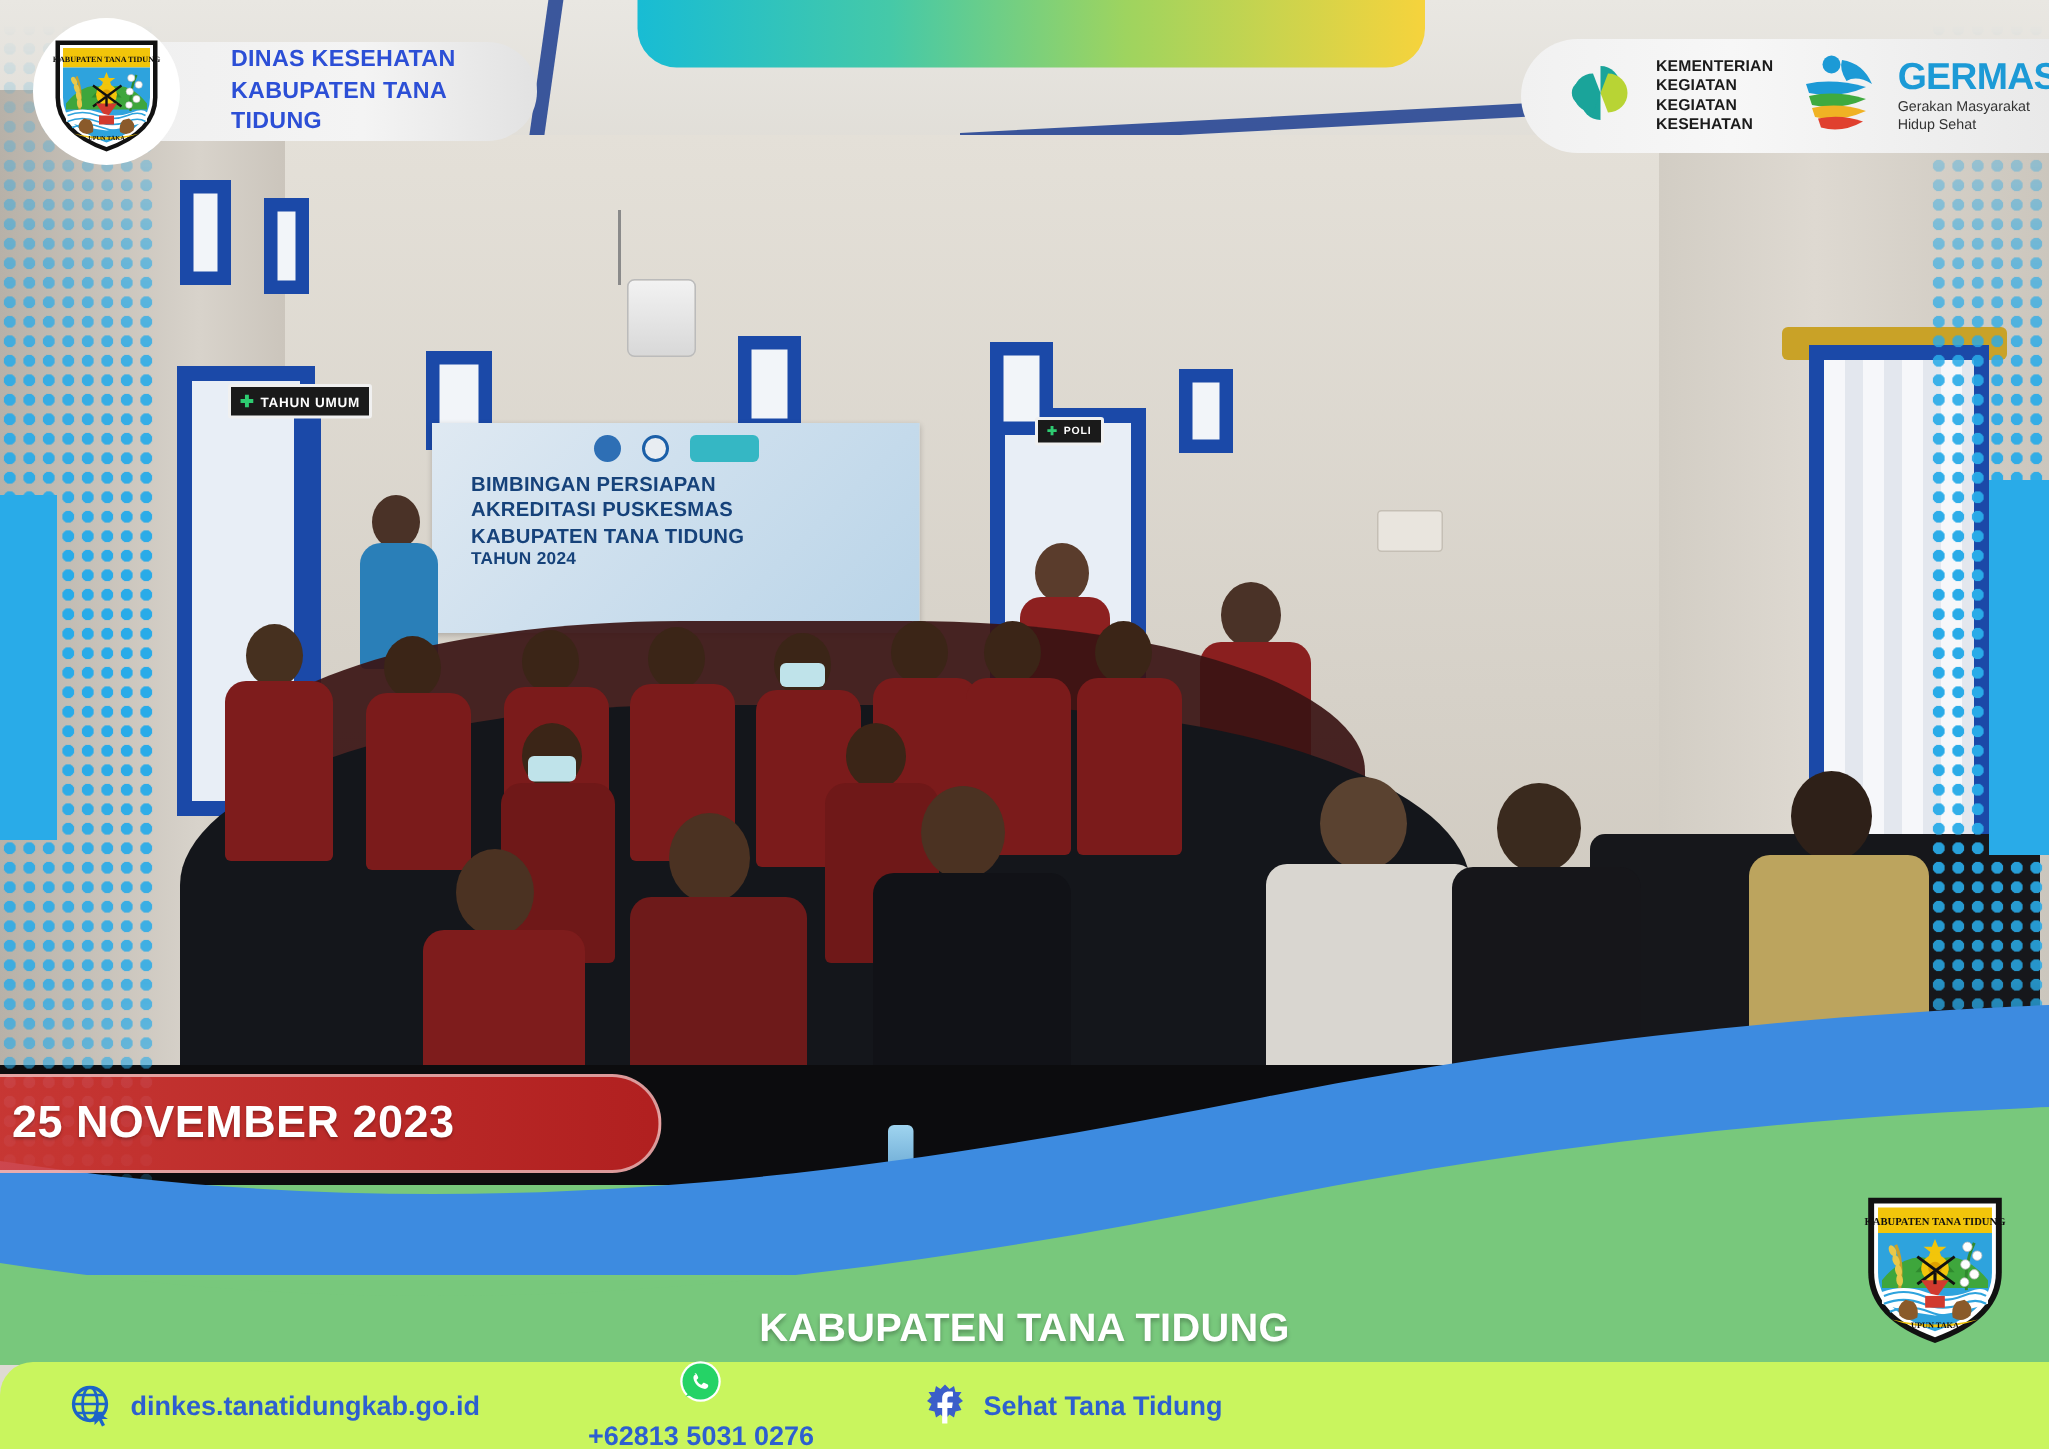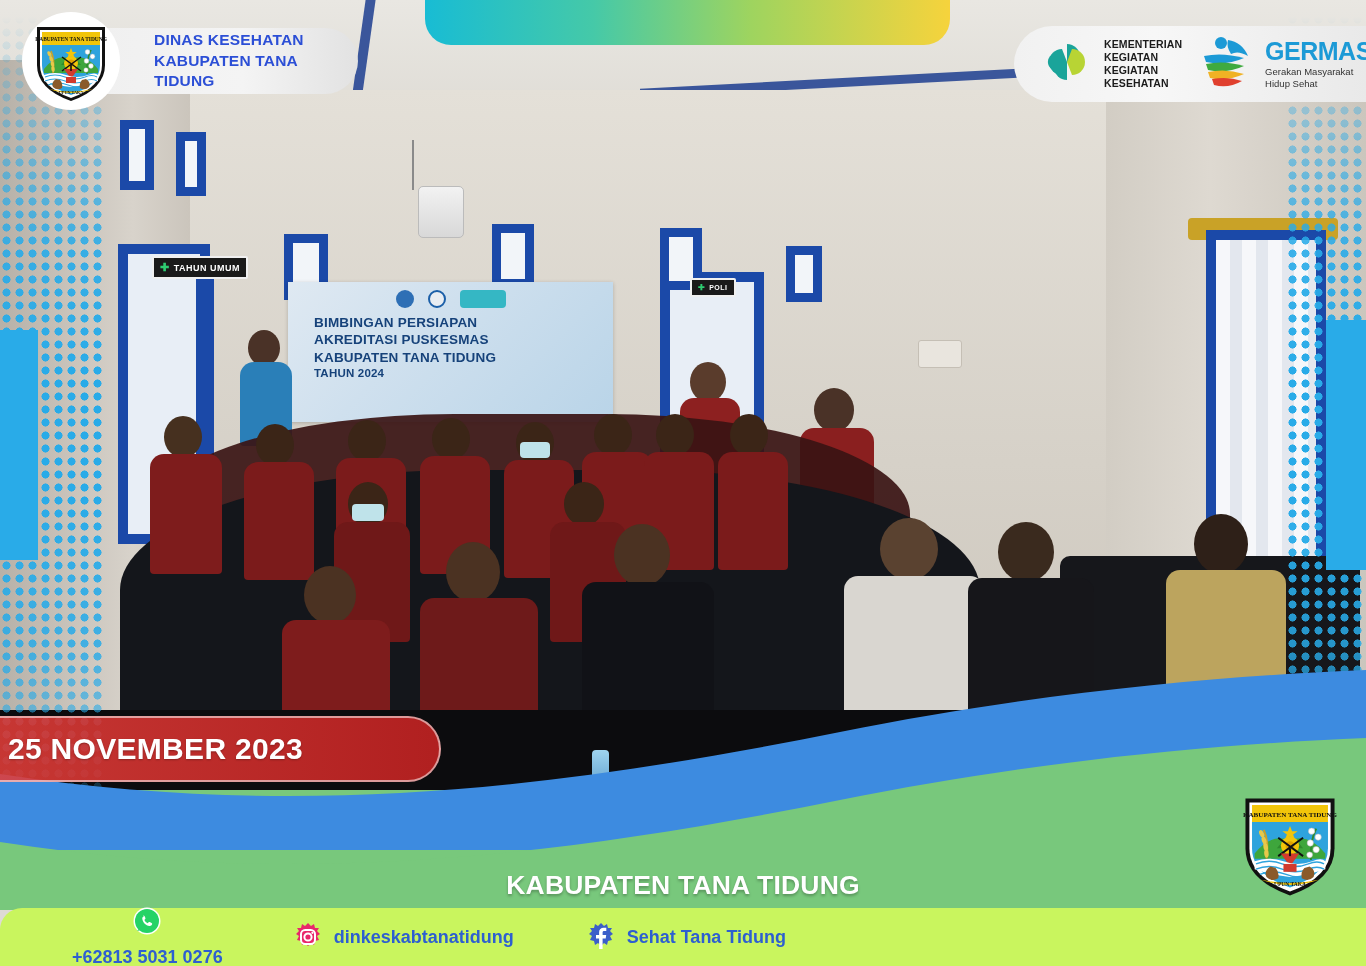--- a/index.html
+++ b/index.html
@@ -549,44 +549,44 @@
       <path d="M25 60 q-5 3 -3 8 q4 4 9 1 q1 -5 -2 -8 Z" fill="#8a5a2a"></path>
       <path d="M55 60 q5 3 3 8 q-4 4 -9 1 q-1 -5 2 -8 Z" fill="#8a5a2a"></path>
       <rect x="35" y="58" width="10" height="6" fill="#d13a2e"></rect>
       <path d="M18 70 Q40 78 62 70 Q40 75 18 70 Z" fill="#f2c50a"></path>
       <text x="40" y="74.5" font-size="4.2" font-family="Liberation Serif, serif" font-weight="bold" fill="#111" text-anchor="middle">UPUN TAKA</text>
     </svg>
   </div>
 
   <div class="footer">
 
+    <div class="f-item i1">
+      <span class="fico">
+        <svg width="30" height="30" viewBox="0 0 30 30" aria-hidden="true">
+          <circle cx="14" cy="14" r="11" fill="none" stroke="#1c64c8" stroke-width="2.2"></circle>
+          <ellipse cx="14" cy="14" rx="5" ry="11" fill="none" stroke="#1c64c8" stroke-width="1.8"></ellipse>
+          <path d="M3 14 H25 M5 8 H23 M5 20 H23" stroke="#1c64c8" stroke-width="1.8"></path>
+          <path d="M17 18 L17 28 L20 25 L22 29 L24 28 L22 24 L26 24 Z" fill="#1c64c8"></path>
+        </svg>
+      </span>
+      <span class="ftxt">dinkes.tanatidungkab.go.id</span>
+    </div>
 
     <div class="f-item i2">
       <span class="fico">
         <svg width="30" height="30" viewBox="0 0 30 30" aria-hidden="true">
           <circle cx="15" cy="15" r="13.5" fill="#fff"></circle>
           <circle cx="15" cy="15" r="12" fill="#25D366"></circle>
           <path d="M11 9.6 c.6-.2 1.2-.1 1.5.5 l.9 1.9 c.2.4 .1.8-.2 1.1 l-.6.6 c-.2.2-.2.4-.1.6 .6 1.2 1.6 2.2 2.9 2.8 .2.1 .5 0 .6-.2 l.6-.7 c.3-.3 .7-.4 1.1-.2 l1.9.9 c.5.3 .7.9 .5 1.4 -.4 1.1-1.5 1.8-2.7 1.6 -3.6-.5-6.5-3.4-7.1-7 -.2-1.2 .5-2.3 1.6-2.7 Z" fill="#fff"></path>
           <path d="M5 25 L8.5 21 L11 23.5 Z" fill="#25D366"></path>
         </svg>
       </span>
       <span class="ftxt">+62813 5031 0276</span>
     </div>
 
-    <div class="f-item i3">
-      <span class="fico">
-        <svg width="30" height="30" viewBox="0 0 30 30" aria-hidden="true">
-          <path d="M15 1 l3 3 3-2 1 4 4 0 -2 3 3 3 -3 2 2 4 -4 1 -1 4 -3-2 -3 3 -3-3 -3 2 -1-4 -4-1 2-4 -3-2 3-3 -2-3 4 0 1-4 3 2 Z" fill="#e8276b"></path>
-          <rect x="8" y="8" width="14" height="14" rx="4.2" fill="none" stroke="#fff" stroke-width="2"></rect>
-          <circle cx="15" cy="15" r="3.6" fill="none" stroke="#fff" stroke-width="2"></circle>
-          <circle cx="19.4" cy="10.8" r="1.1" fill="#fff"></circle>
-        </svg>
-      </span>
-      <span class="ftxt">dinkeskabtanatidung</span>
-    </div>
 
     <div class="f-item i4">
       <span class="fico">
         <svg width="30" height="30" viewBox="0 0 30 30" aria-hidden="true">
           <path d="M15 1 l3 3 3-2 1 4 4 0 -2 3 3 3 -3 2 2 4 -4 1 -1 4 -3-2 -3 3 -3-3 -3 2 -1-4 -4-1 2-4 -3-2 3-3 -2-3 4 0 1-4 3 2 Z" fill="#3b5ec9"></path>
           <path d="M16.6 27 V16.6 h3.1 l.5-3.6 h-3.6 v-2.3 c0-1 .3-1.7 1.8-1.7 h1.9 V5.8 c-.3 0-1.4-.1-2.7-.1 -2.7 0-4.5 1.6-4.5 4.6 V13 h-3.1 v3.6 h3.1 V27 Z" fill="#fff"></path>
         </svg>
       </span>
       <span class="ftxt">Sehat Tana Tidung</span>
     </div>

